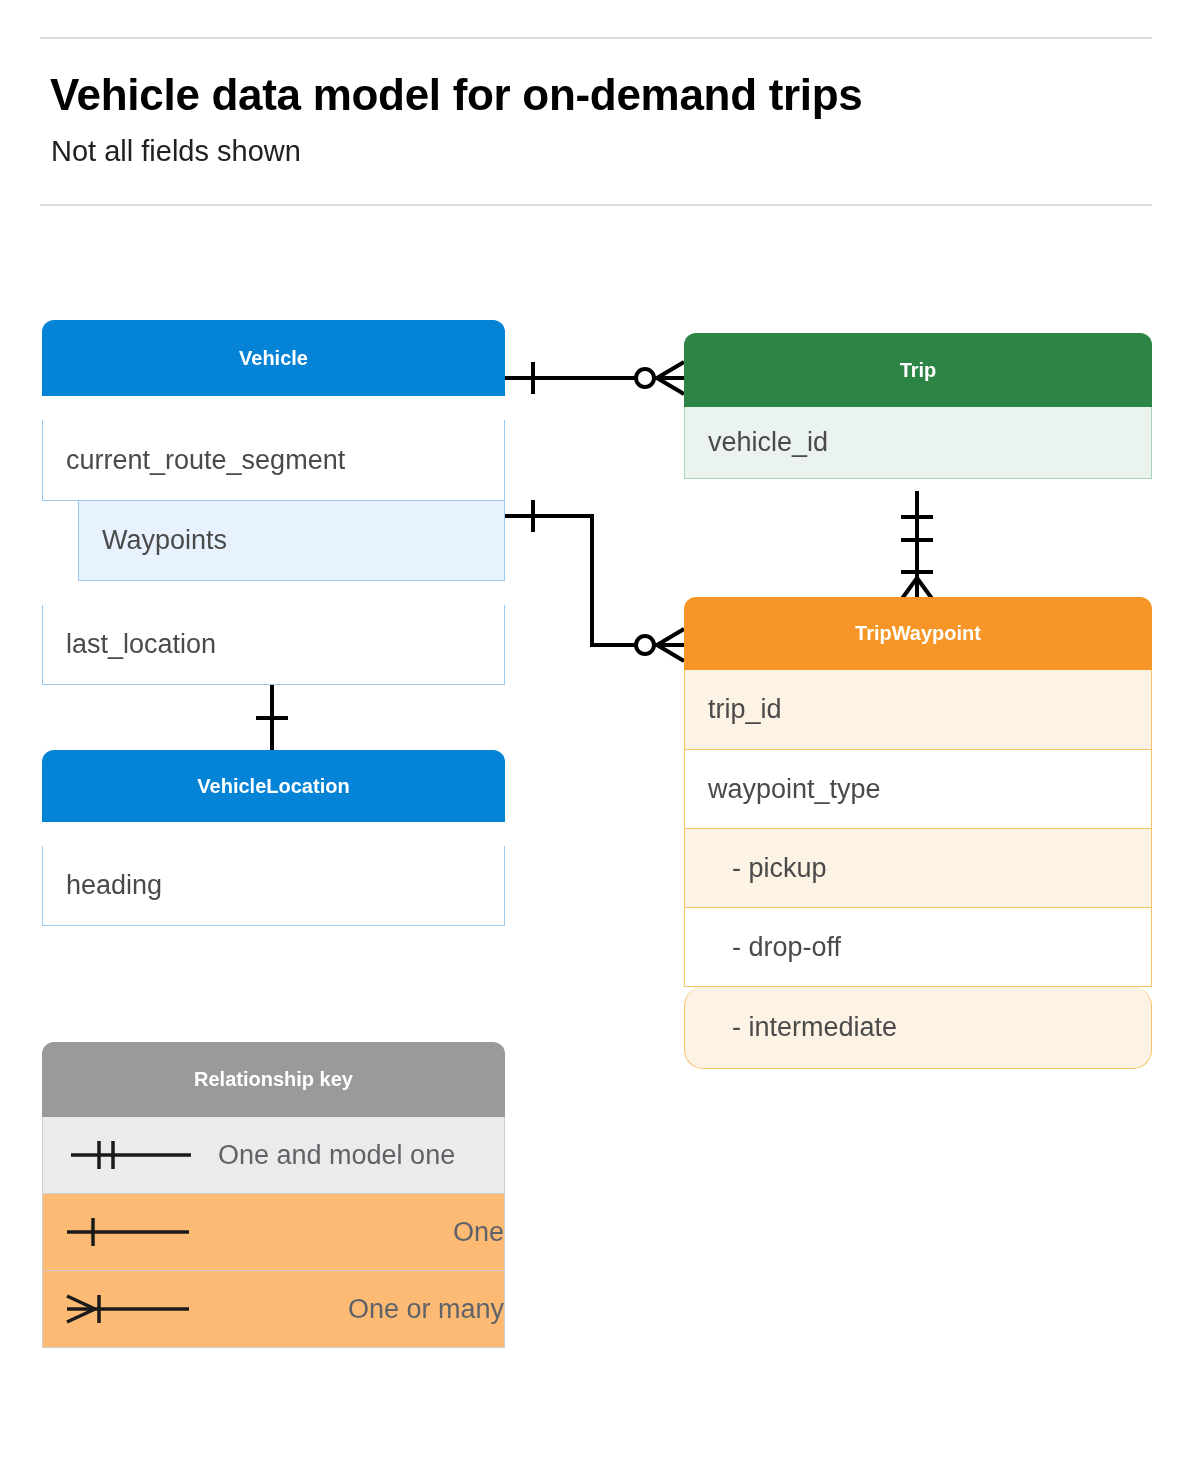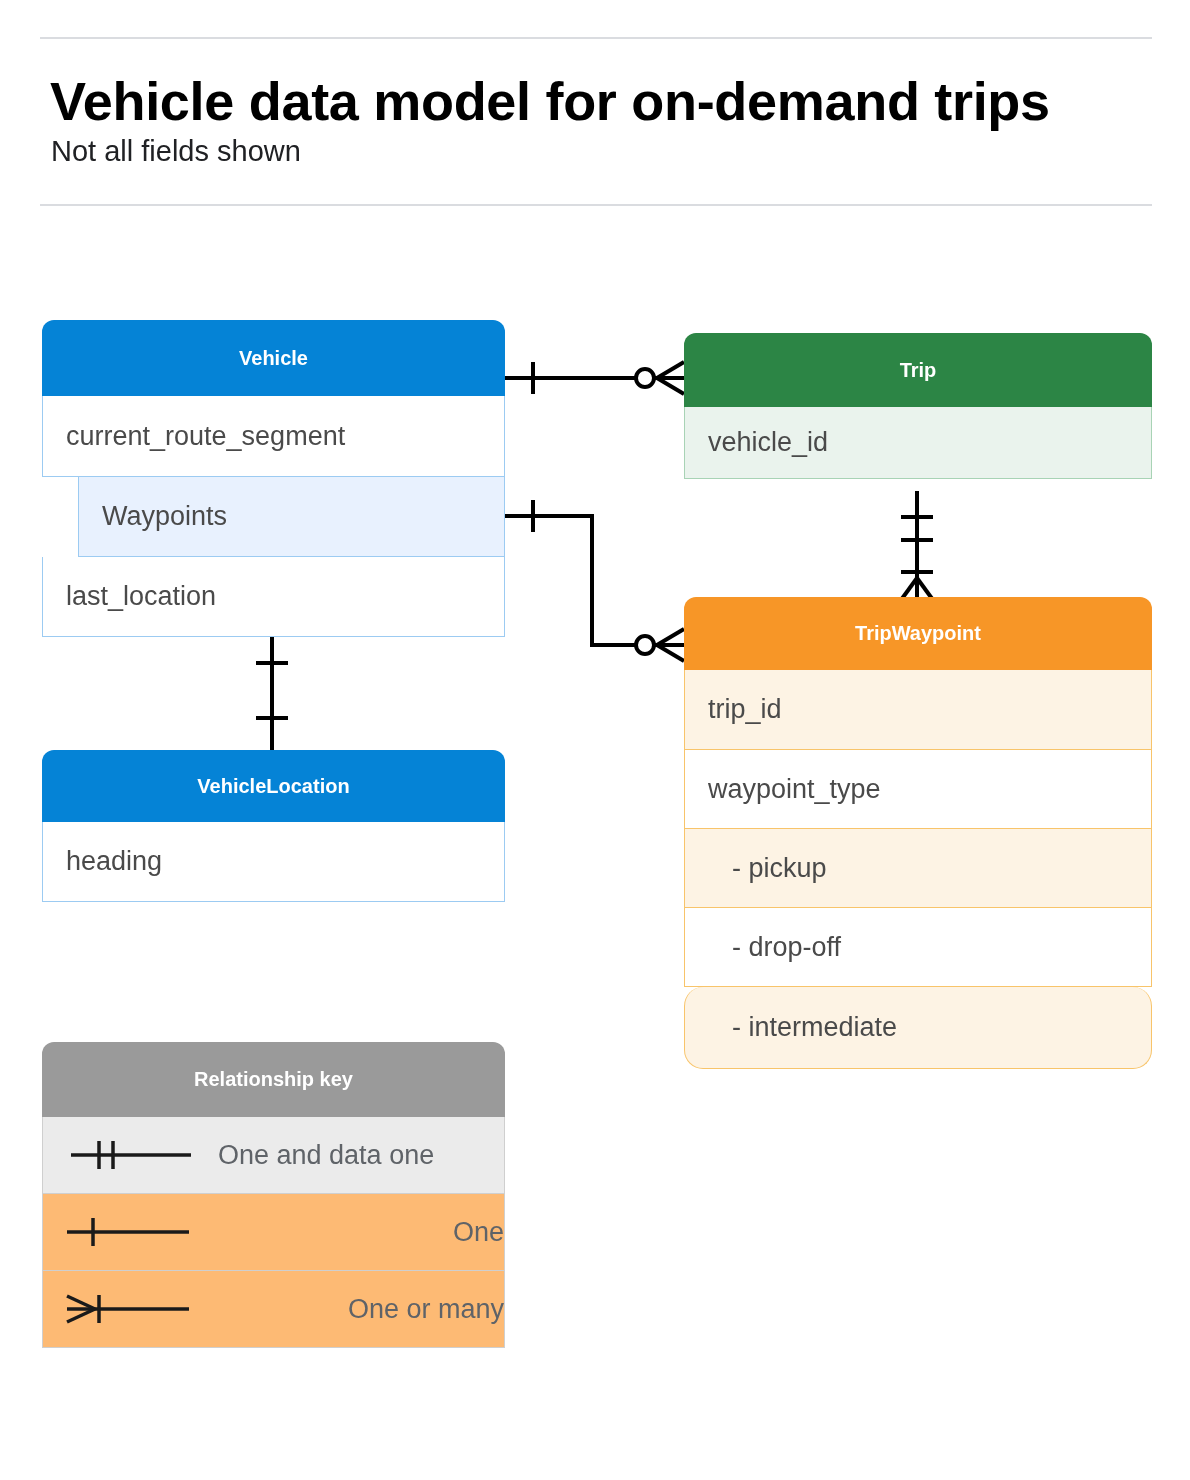--- a/index.html
+++ b/index.html
@@ -23,21 +23,21 @@
     height: 2px;
     background: #dadce0;
   }
   #rule-top   { top: 37px; }
   #rule-bot   { top: 204px; }
 
   #page-title {
     position: absolute;
     left: 50px;
     top: 70px;
-    font-size: 54px;
+    font-size: 44px;
     font-weight: 700;
     color: #000000;
     letter-spacing: -0.3px;
     white-space: nowrap;
   }
   #page-subtitle {
     position: absolute;
     left: 51px;
     top: 135px;
     font-size: 29px;
@@ -74,21 +74,21 @@
     padding-left: 23px;
     border-style: solid;
     border-width: 0 1.5px 1.5px 1.5px;
   }
   .entity-row.sub { padding-left: 47px; }
 
   
   .theme-blue .entity-header { background: #0583d6; }
   .theme-blue .entity-row    { border-color: #9ccbf2; }
   .theme-blue .entity-row.alt{ background: #e8f1fe; }
-  .theme-blue .entity-row.plain { background: #ffffff; }
+  .theme-blue .entity-row.plain { background: #ffffff; margin-top: 24px; }
 
   
   .theme-green .entity-header { background: #2c8545; }
   .theme-green .entity-row    { border-color: #a8d3b5; }
   .theme-green .entity-row.alt{ background: #eaf3ed; }
 
   
   .theme-orange .entity-header { background: #f79627; }
   .theme-orange .entity-row    { border-color: #f8c46a; }
   .theme-orange .entity-row.alt{ background: #fdf3e4; }
@@ -220,21 +220,21 @@
     <div class="entity-row alt legend-row" style="height:77px;">
       <span class="legend-sym">
         <svg width="140" height="40" viewBox="0 0 140 40" xmlns="http://www.w3.org/2000/svg">
           <g stroke="#1a1a1a" stroke-width="3.5" fill="none">
             <line x1="10" y1="20" x2="130" y2="20"></line>
             <line x1="38" y1="6" x2="38" y2="34"></line>
             <line x1="52" y1="6" x2="52" y2="34"></line>
           </g>
         </svg>
       </span>
-      <span class="legend-label">One and data one</span>
+      <span class="legend-label">One and model one</span>
     </div>
 
     <div class="entity-row plain legend-row" style="height:77px;">
       <span class="legend-sym">
         <svg width="140" height="40" viewBox="0 0 140 40" xmlns="http://www.w3.org/2000/svg">
           <g stroke="#1a1a1a" stroke-width="3.5" fill="none">
             <line x1="6" y1="20" x2="128" y2="20"></line>
             <line x1="32" y1="6" x2="32" y2="34"></line>
           </g>
         </svg>

